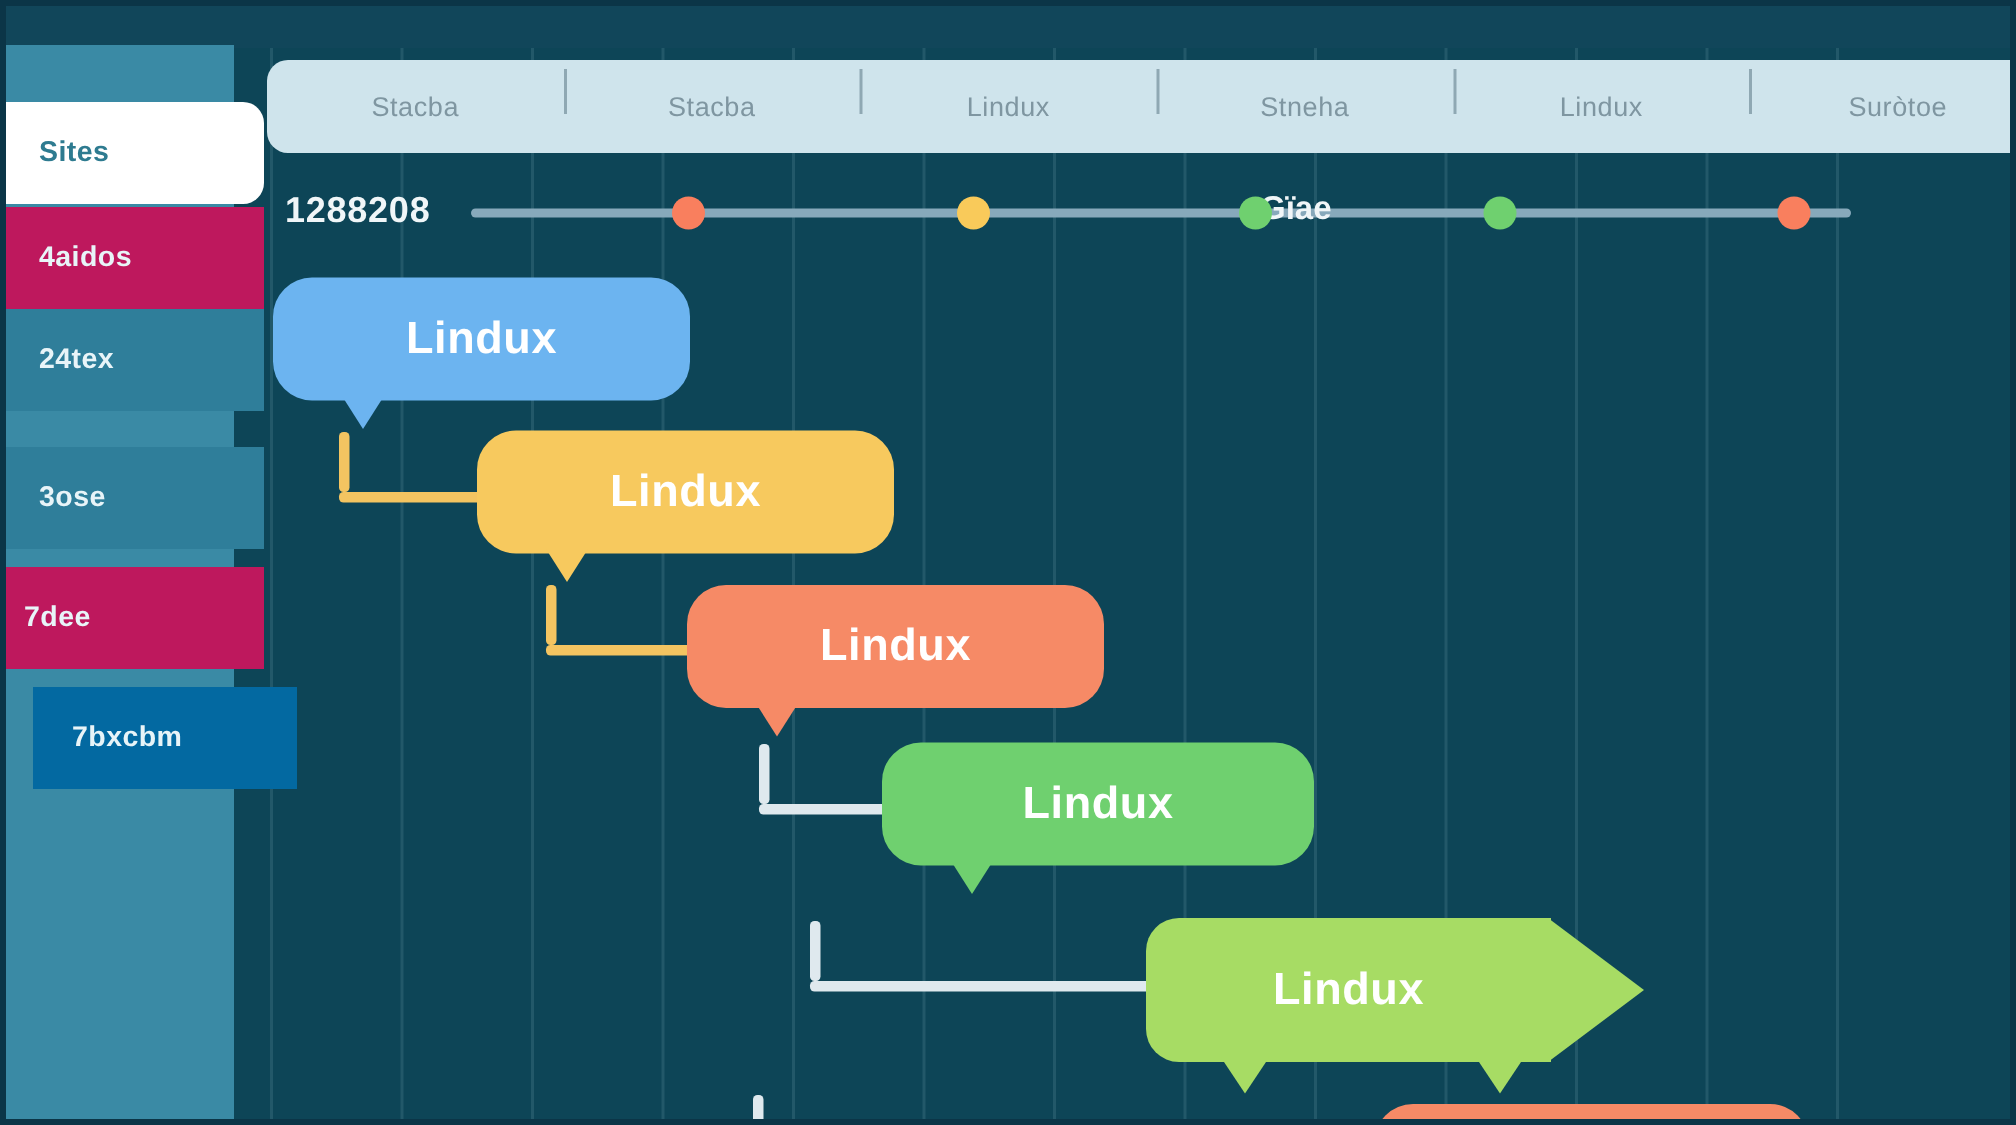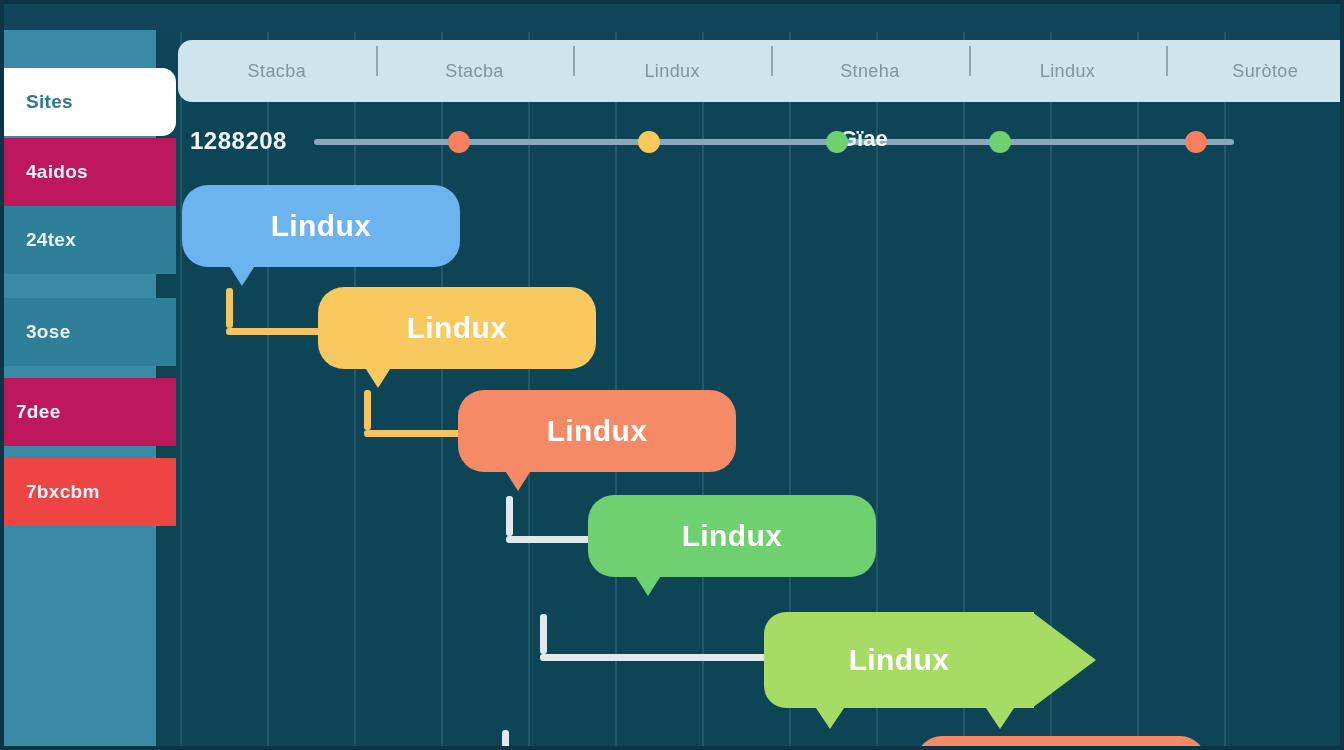--- a/index.html
+++ b/index.html
@@ -73,21 +73,21 @@
     letter-spacing: 0.3px;
   }
   .side-item.active {
     background: #ffffff;
     color: #2e7b90;
     border-top-right-radius: 14px;
     border-bottom-right-radius: 14px;
   }
   .side-item.shade-a { background: #be185d; }
   .side-item.shade-b { background: #2f7e9a; }
-  .side-item.shade-c { background: #ef4444; }
+  .side-item.shade-c { background: #0369a1; margin-left: 22px; }
 
   
   .canvas {
     position: absolute;
     left: 156px; top: 30px;
     width: 1188px; height: 720px;
     background: #0d4557;
     overflow: hidden;
   }
   .gridlines {

